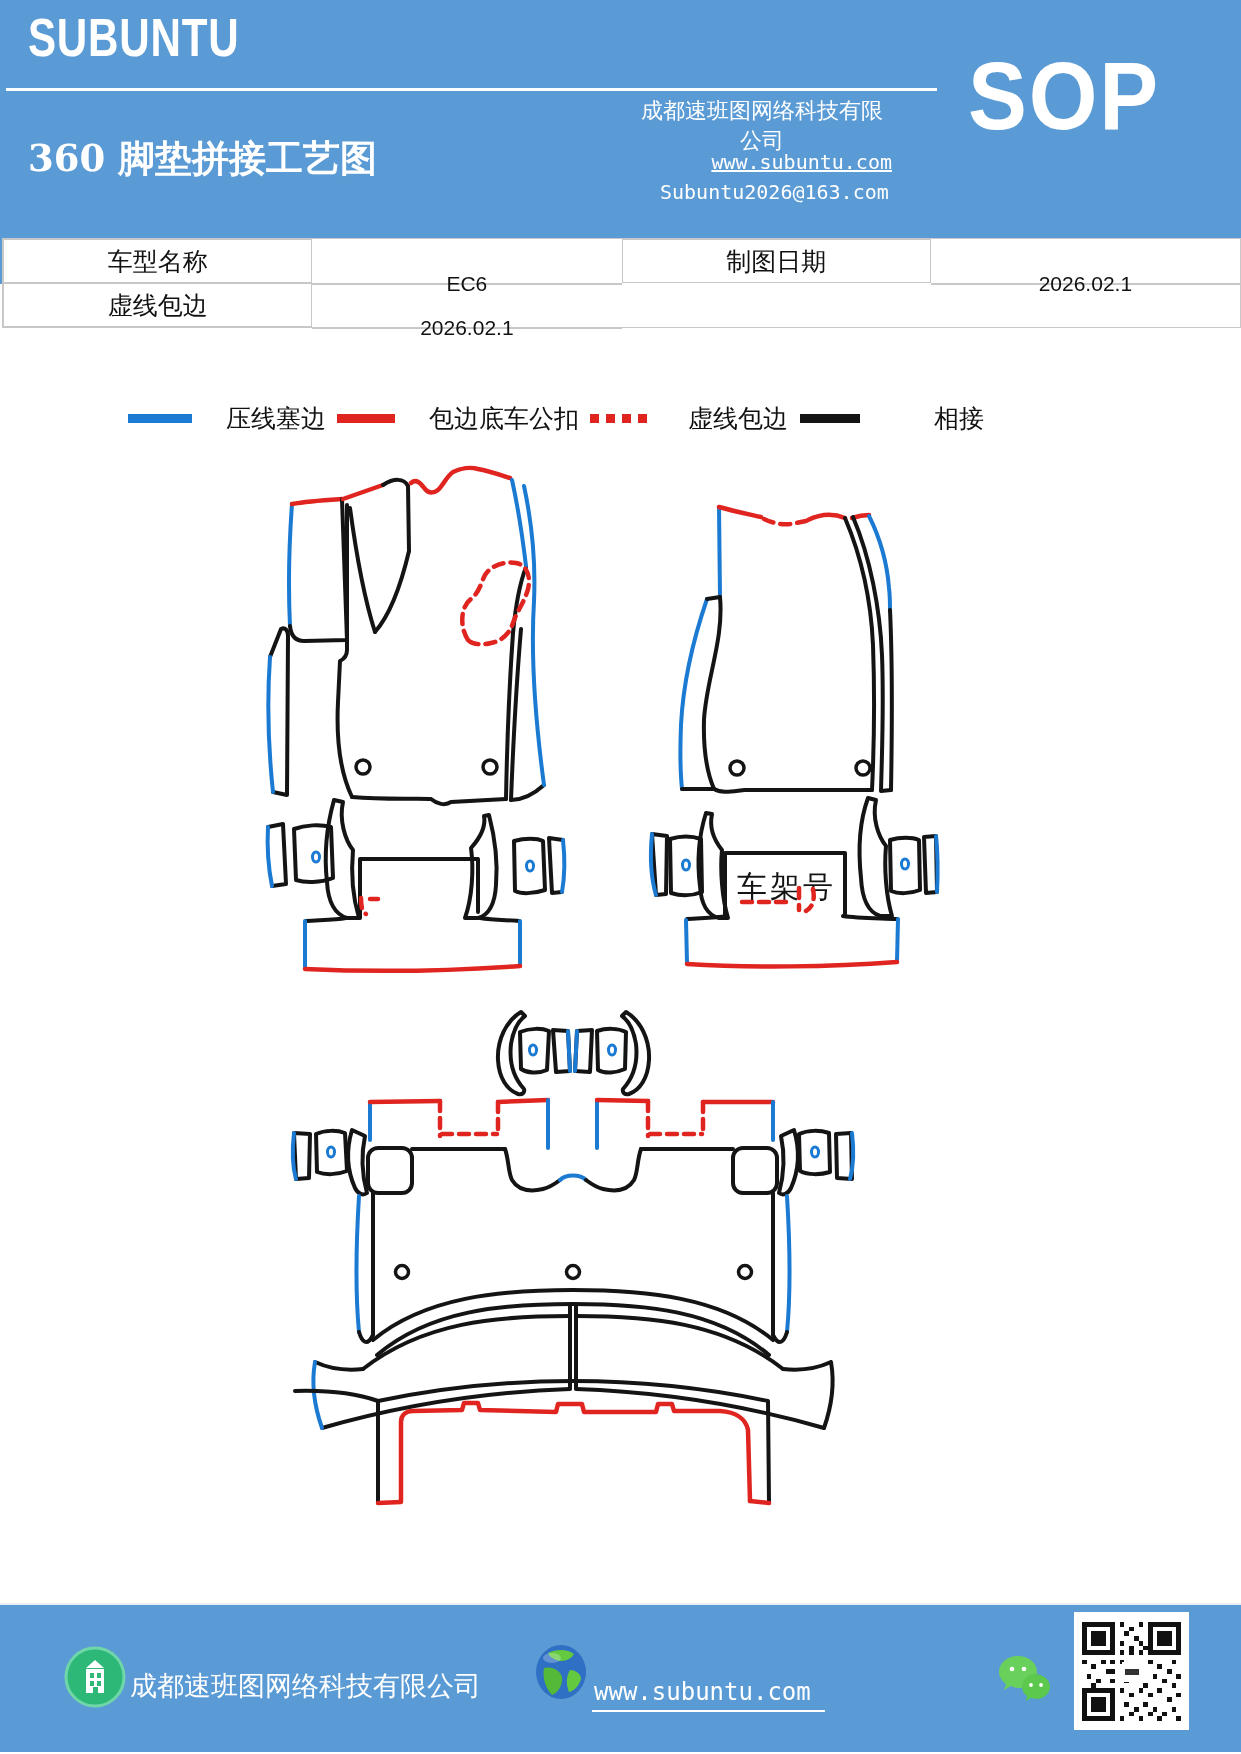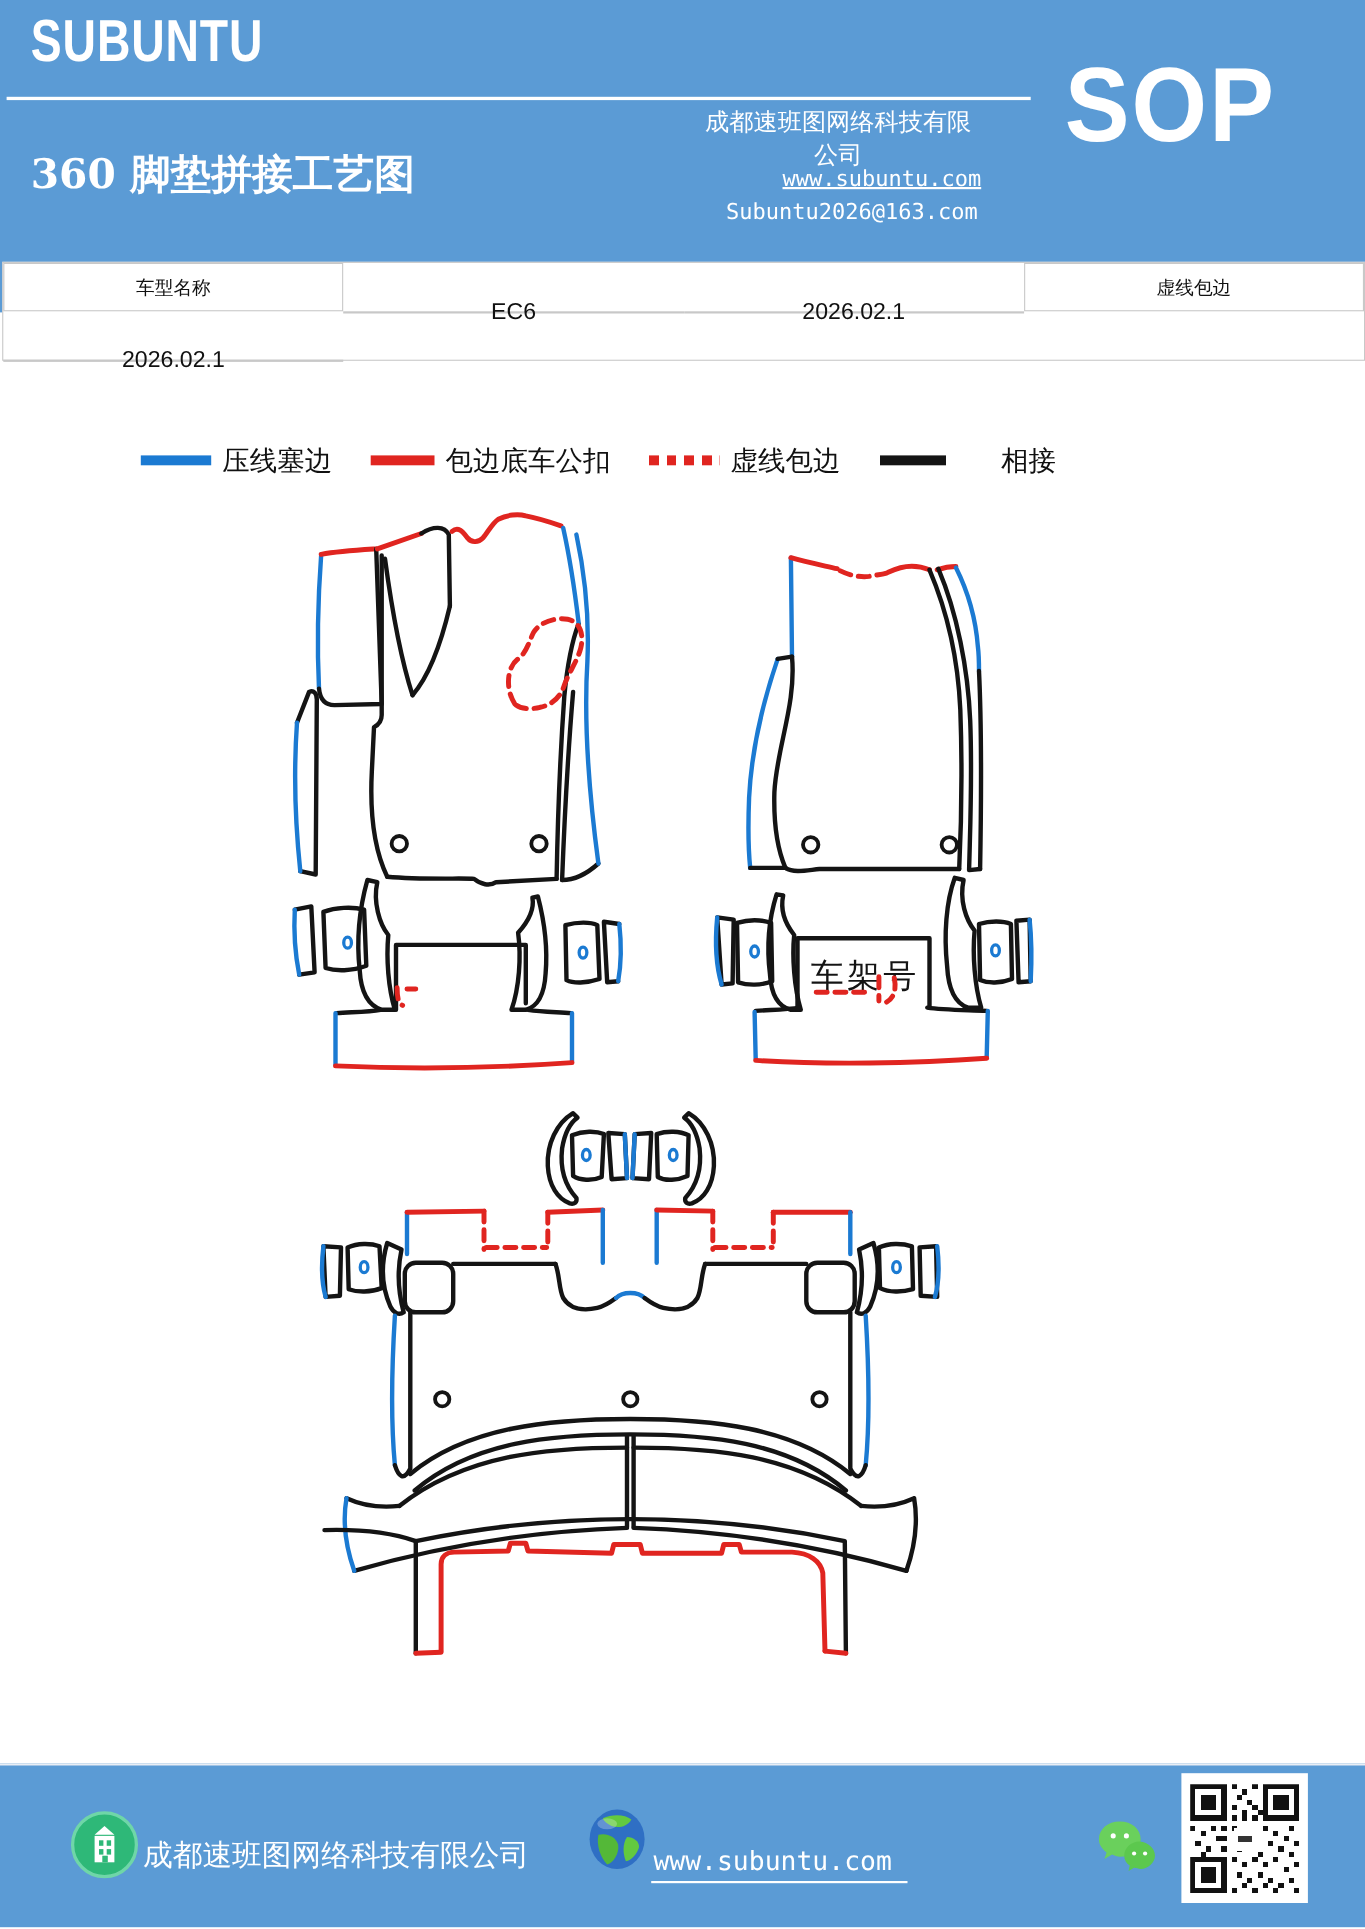--- a/index.html
+++ b/index.html
@@ -19,26 +19,26 @@
            font-family:"DejaVu Sans Mono","Liberation Mono",monospace;text-decoration:underline;}
   .hdr-mail{position:absolute;top:180px;left:660px;width:232px;color:#fff;font-size:20px;text-align:left;
            font-family:"DejaVu Sans Mono","Liberation Mono",monospace;}
   .sop{position:absolute;top:48px;left:968px;color:#fff;font-weight:bold;font-size:96px;line-height:1;
        letter-spacing:2px;transform:scaleX(.92);transform-origin:left;}
   
   .info{position:absolute;top:238px;left:2px;width:1237px;display:grid;
         grid-template-columns:1fr 1fr 1fr 1fr;grid-auto-rows:44px;
         border:1px solid #c8c8c8;background:#fff;}
   .cell{border:1px solid #c8c8c8;display:flex;align-items:center;justify-content:center;color:#111;}
-  .cell.lab{font-size:17px;font-family:Liberation Mono, monospace;}
+  .cell.lab{font-size:25px;font-family:Liberation Mono, monospace;}
   .cell.val{font-size:21px;margin-top:44px;}
   
   .lg-sw{position:absolute;height:9px;}
   .lg-lab{position:absolute;font-size:25px;color:#111;
-          font-family:"DejaVu Serif","Liberation Serif",serif;white-space:nowrap;}
+          font-family:"DejaVu Serif","Liberation Serif",serif;white-space:nowrap;margin-left:24px;}
   .sw-blue{background:#1b7ad2;}
   .sw-red{background:#e02520;}
   .sw-black{background:#141414;}
   .sw-dash{background:repeating-linear-gradient(90deg,#e02520 0 9px,rgba(0,0,0,0) 9px 16px);}
   
   svg.diagram{position:absolute;top:430px;left:0;}
   .k{stroke:#141414;stroke-width:4;fill:none;stroke-linecap:round;stroke-linejoin:round;}
   .b{stroke:#1b7ad2;stroke-width:4;fill:none;stroke-linecap:round;stroke-linejoin:round;}
   .r{stroke:#e02520;stroke-width:4.5;fill:none;stroke-linecap:round;stroke-linejoin:round;}
   .d{stroke-dasharray:10 7;}
@@ -67,20 +67,21 @@
     <div class="doc-title">360 脚垫拼接工艺图</div>
     <div class="hdr-co">成都速班图网络科技有限公司</div>
     <div class="hdr-web">www.subuntu.com</div>
     <div class="hdr-mail">Subuntu2026@163.com</div>
     <div class="sop">SOP</div>
   </div>
 
   <div class="info">
     <div class="cell lab">车型名称</div>
     <div class="cell val">EC6</div>
+    <div class="cell lab">制图日期</div>
     <div class="cell val">2026.02.1</div>
     <div class="cell lab">虚线包边</div>
     <div class="cell val">2026.02.1</div>
   </div>
 
   <div>
     <div class="lg-sw sw-blue" style="top:414px;left:128px;width:64px;"></div>
     <div class="lg-lab" style="top:402px;left:202px;">压线塞边</div>
     <div class="lg-sw sw-red" style="top:414px;left:337px;width:58px;"></div>
     <div class="lg-lab" style="top:402px;left:405px;">包边底车公扣</div>

